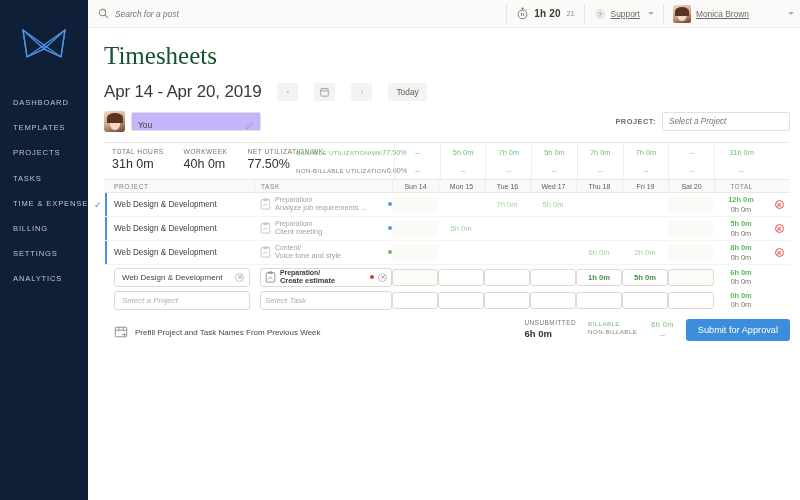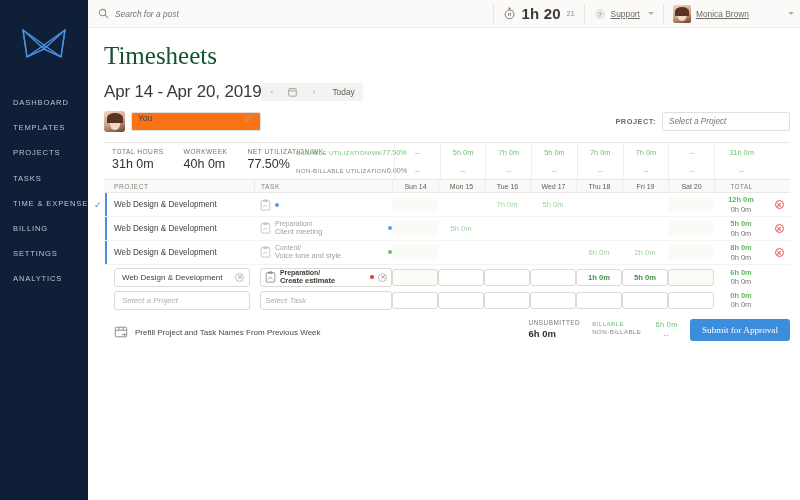--- a/index.html
+++ b/index.html
@@ -43,21 +43,21 @@
   }
   .search-box { display:flex; align-items:center; gap:6px; padding-left: 10px; flex: 1 1 auto; }
   .search-input {
     border: none; outline: none; background: transparent;
     font-family: "Liberation Sans", sans-serif;
     font-size: 8.4px; font-style: italic; color: #a9a49d;
     width: 200px;
   }
   .tb-sep { width:1px; height:20px; background:#e8e5e0; }
   .tb-cell { display:flex; align-items:center; gap:5px; padding: 0 9px; height: 28px; cursor:pointer; }
-  .timer-txt { font-size: 15px; color:#3d3a36; font-weight: bold; letter-spacing:0.2px;}
+  .timer-txt { font-size: 10px; color:#3d3a36; font-weight: bold; letter-spacing:0.2px;}
   .timer-sec { font-size: 7px; color:#8d8880; margin-left:1px; }
   .tb-label { font-size: 8.4px; color:#6e6a64;text-decoration:underline; }
   .caret { width:0;height:0;border-left:3.2px solid transparent;border-right:3.2px solid transparent;border-top:3.6px solid #b4afa8; margin-left:3px;}
   .avatar-sm {
     width: 18px; height: 18px; border-radius: 2px; overflow:hidden; flex:0 0 18px;
     background: linear-gradient(160deg,#f0d9c8 0%, #caa182 55%, #6b3a2a 100%);
     position: relative;
   }
   .avatar-sm::after{
     content:''; position:absolute; left:50%; top:30%; transform:translateX(-50%);
@@ -78,36 +78,36 @@
   }
   .avatar-lg::before{
     content:''; position:absolute; left:50%; top:10%; transform:translateX(-50%);
     width:16px; height:10px; border-radius:50% 50% 0 0; background:#5a3221; z-index:2;
   }
 
   
   .content { padding: 14px 16px 0 16px; }
   .page-title { font-family: "Liberation Serif", serif; font-size: 25px; color: #14532d; font-weight: normal; }
 
-  .daterow { display:flex; align-items:center; gap: 0; margin-top: 12px; }
+  .daterow { display:flex; align-items:center; gap: 16px; margin-top: 12px; }
   .daterange { font-family:"Liberation Sans", sans-serif; font-size: 17px; color:#3b3935; letter-spacing:-0.2px; }
   .sqbtn {
     width: 21px; height: 18px; background:#f4f3f1; border:none;
     display:flex; align-items:center; justify-content:center; cursor:pointer; border-radius:1px;
   }
   .todaybtn {
     height: 18px; background:#f4f3f1; border:none; padding: 0 8px;
     font-family:"Liberation Sans", sans-serif; font-size: 8.4px; color:#5d5953; cursor:pointer; border-radius:1px;
   }
   .chev { font-size:9px; color:#b6b1aa; line-height:1; }
 
   .userrow { display:flex; align-items:center; gap:6px; margin-top: 9px; position:relative; }
   .userfield {
-    width: 130px; height: 19px; border:1px solid #e2e0dc; border-radius:2px; background:#f97316;
-    display:flex; align-items:flex-start; padding: 0 6px; justify-content:space-between;
+    width: 130px; height: 19px; border:1px solid #e2e0dc; border-radius:2px; background:#c4b5fd;
+    display:flex; align-items:flex-end; padding: 0 6px; justify-content:space-between;
   }
   .userfield input {
     border:none;outline:none;background:transparent;width:100px;
     font-family:"Liberation Sans", sans-serif; font-size:8.4px; color:#44413d;
   }
   .project-filter { position:absolute; right: 0px; top: 1px; display:flex; align-items:center; gap:6px; }
   .pf-label { font-size:7.4px; color:#6e6a64; letter-spacing:0.5px; font-weight:bold; }
   .pf-input {
     width: 128px; height: 19px; border:1px solid #e2e0dc; border-radius:2px; background:#fff;
     padding: 0 6px; outline:none;
@@ -200,21 +200,21 @@
   .prefill { display:flex; align-items:center; gap:7px; cursor:pointer; }
   .prefill-lbl { font-size:8px; color:#4a4743; }
   .foot-right { position:absolute; right:0px; top:0px; display:flex; align-items:center; gap:12px; }
   .fstat { line-height:1.35;}
   .fs-k { font-size:6.4px; color:#7b7670; letter-spacing:0.5px; }
   .fs-v { font-size:9.5px; color:#33312e; font-weight:bold;}
   .fs-k2 { font-size:6.2px; letter-spacing:0.4px; }
   .submit-btn {
     background:#3d8ddd; color:#fff; border:none; border-radius:3px;
     height: 22px; padding: 0 12px; cursor:pointer;
-    font-family:Liberation Serif, serif; font-size:9.2px;
+    font-family:Liberation Sans, sans-serif; font-size:9.2px;
   }
 </style>
 </head>
 <body>
 
 <div id="app">
 
   <aside class="sidebar">
     <div class="logo-wrap">
       <svg width="52" height="42" viewBox="0 0 52 42" fill="none" stroke="#4a90e2" stroke-width="1.4">
@@ -401,20 +401,24 @@
           <div class="trow">
             <span class="sel-mark">✓</span>
             <div class="c-project">Web Design &amp; Development</div>
             <div class="c-task">
               <div class="task-inner">
                 <svg width="11" height="12" viewBox="0 0 14 15" fill="none" stroke="#c3beb7" stroke-width="1.1">
                   <rect x="1.5" y="2" width="11" height="12" rx="1"></rect>
                     <path d="M4.8 1 h4.4 v2 h-4.4 Z"></path>
                     <path d="M4 10.5 l2.8 -3 2.6 2.4"></path>
                 </svg>
+                <div class="task-txt">
+                  <div class="task-l1">Preparation/</div>
+                  <div class="task-l2">Analyze job requirements ...</div>
+                </div>
                 <span class="dot" style="background:#5a9bd8;"></span>
               </div>
             </div>
             <div class="c-days">
               <div class="cell">
                   <span class="shade"></span>
                 </div>
               <div class="cell">
                   <span class="val"></span>
                 </div>

